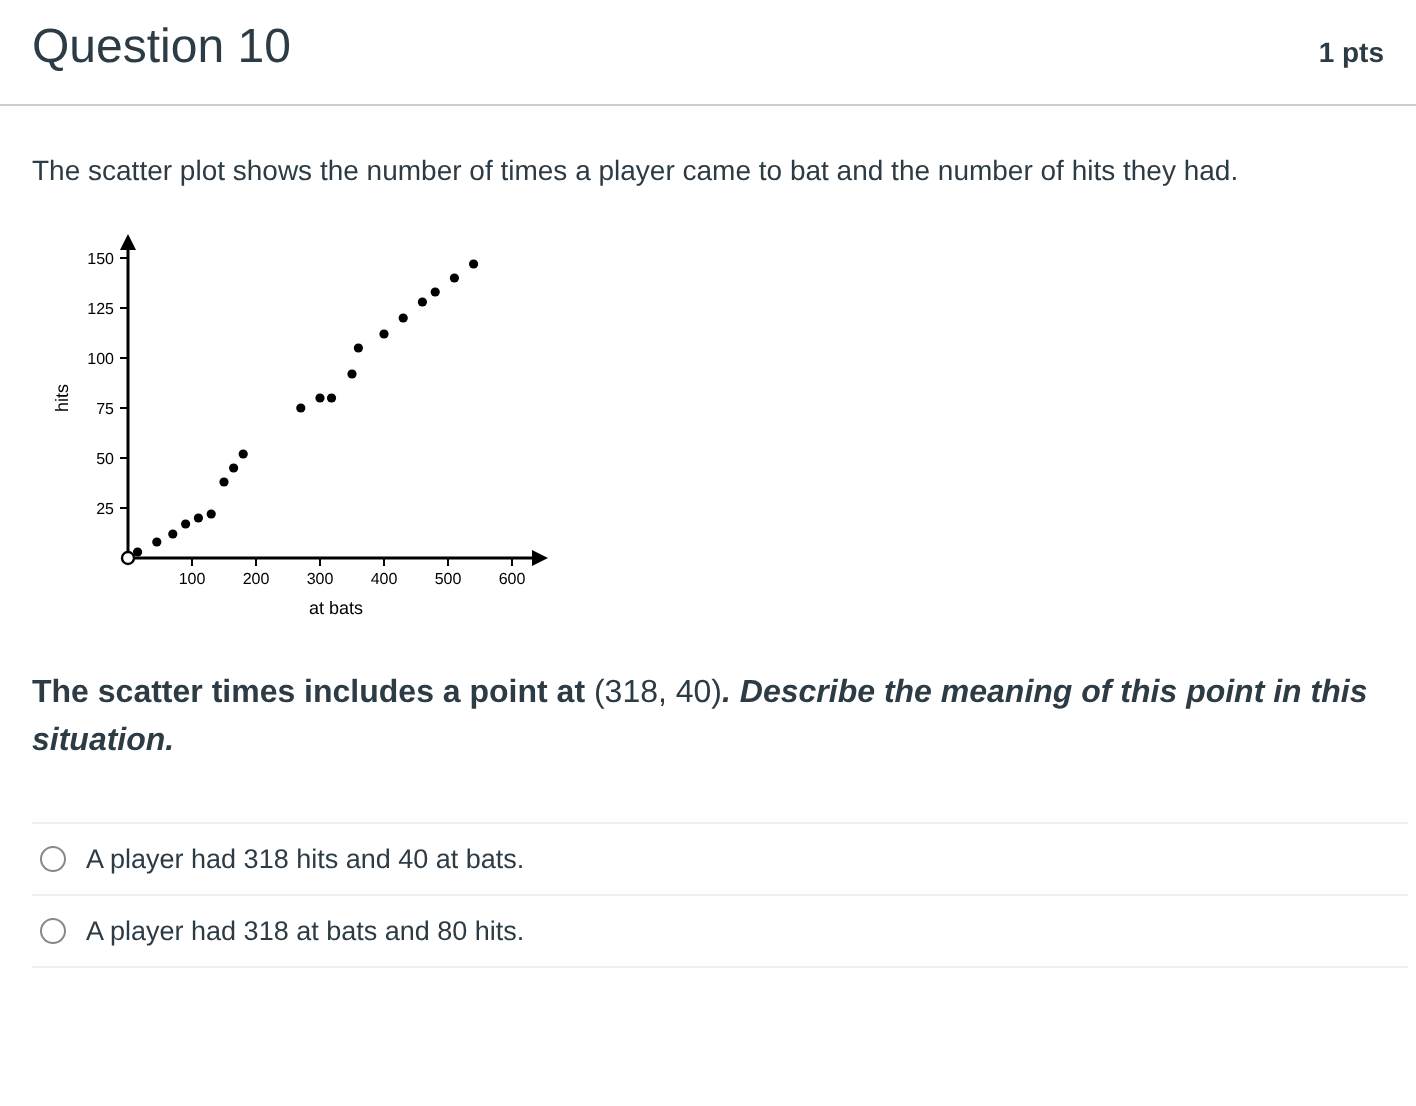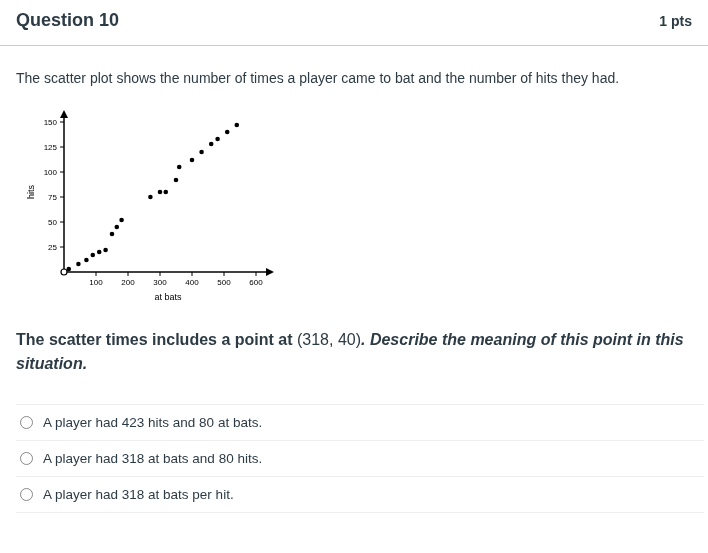--- a/index.html
+++ b/index.html
@@ -10,21 +10,21 @@
     width: 708px;
     background: #fff;
   }
   .header {
     display: flex;
     justify-content: space-between;
     align-items: baseline;
     padding: 10px 16px 14px 16px;
     border-bottom: 1px solid #c7cdd1;
   }
-  .qtitle { font-size: 18px; font-weight: 700; }
+  .qtitle { font-size: 24px; font-weight: 400; }
   .pts { font-size: 14px; font-weight: 700; }
   .body { padding: 24px 4px 0 16px; }
   .intro { font-size: 14px; margin-bottom: 18px; }
   .chart-wrap { margin: 0 0 24px 6px; }
   .prompt { font-size: 16px; line-height: 1.5; margin-bottom: 28px; }
   .answers { border-top: 1px solid #eee; }
   .answer {
     display: flex;
     align-items: center;
     gap: 10px;
@@ -105,24 +105,20 @@
       </svg>
   </div>
 
   <p class="prompt">
     <strong>The scatter times includes a point at </strong><span>(318, 40)</span><strong><em>. Describe the meaning of this point in this situation.</em></strong>
   </p>
 
   <div class="answers" id="answers">
       <label class="answer">
         <span class="radio"></span>
-        <span>A player had 423 hits and 80 at bats.</span>
+        <span>A player had 318 hits and 40 at bats.</span>
       </label>
       <label class="answer">
         <span class="radio"></span>
         <span>A player had 318 at bats and 80 hits.</span>
       </label>
-      <label class="answer">
-        <span class="radio"></span>
-        <span>A player had 318 at bats per hit.</span>
-      </label>
     </div>
 </div>
 
 </body></html>

